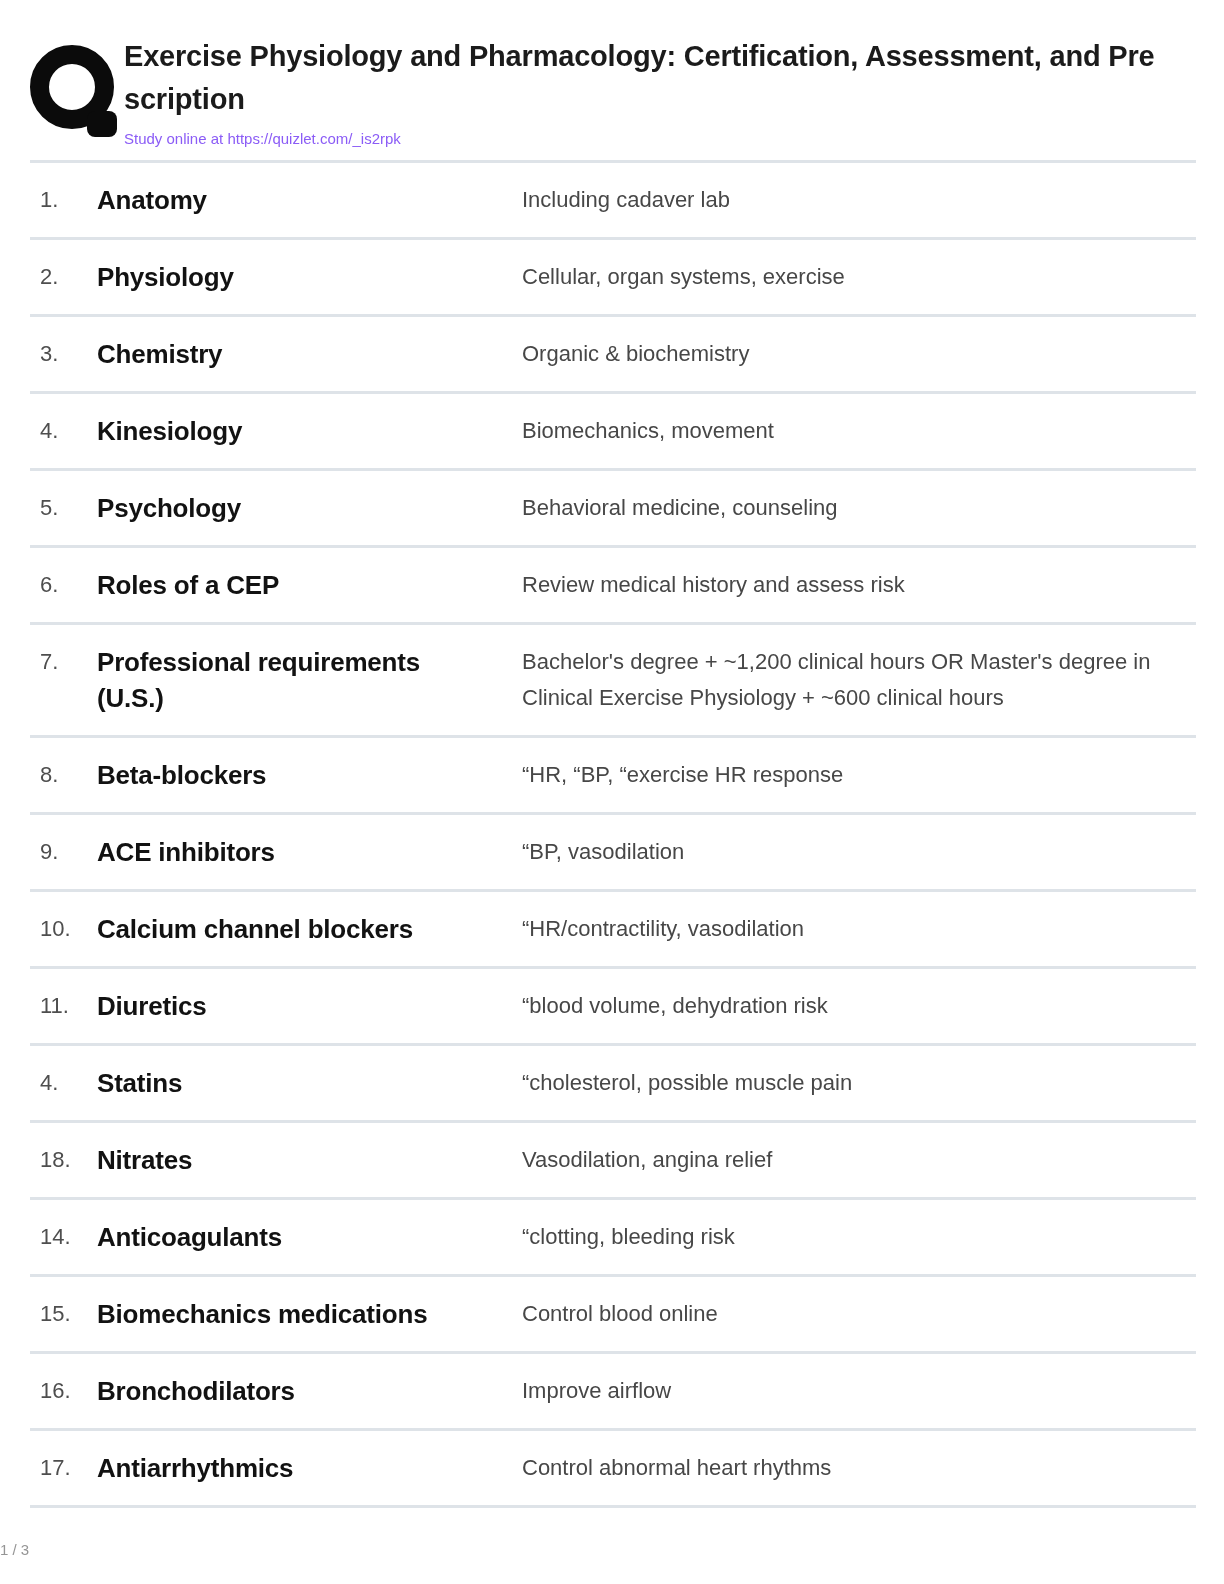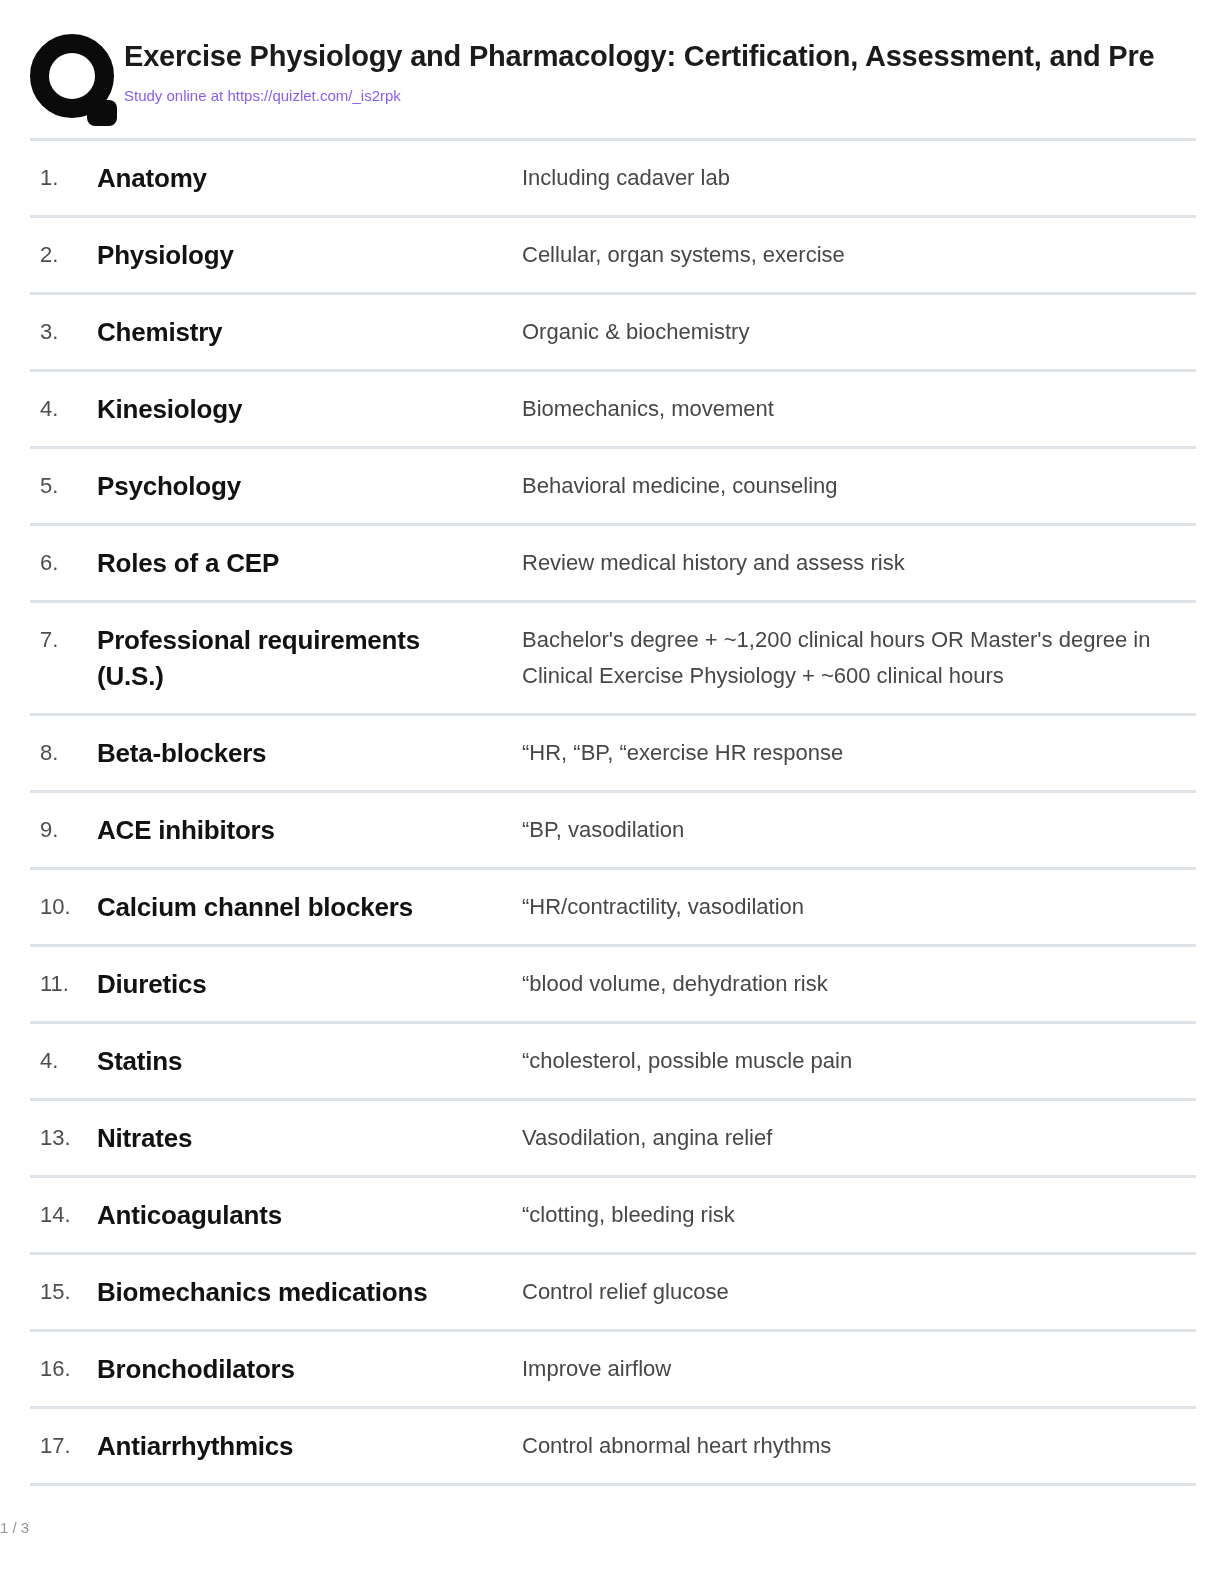--- a/index.html
+++ b/index.html
@@ -10,21 +10,21 @@
     overflow: hidden;
   }
   .page {
     position: relative;
     width: 1224px; height: 1584px;
     overflow: hidden;
     background: #ffffff;
   }
   header {
     display: flex;
-    align-items: flex-start;
+    align-items: center;
     padding: 33px 12px 0 30px;
   }
   
   .logo { position: relative; width: 86px; height: 92px; flex: 0 0 auto; }
   .logo .ring {
     position: absolute; left: 0; top: 1px;
     width: 46px; height: 46px;
     border: 19px solid #0b0b0b;
     border-radius: 50%;
   }
@@ -104,20 +104,21 @@
 <div class="page">
 
   <header>
     <div class="logo">
       <div class="ring"></div>
       <div class="tail"></div>
     </div>
     <div class="head-text">
       <h1 class="title">
         <span class="tline">Exercise Physiology and Pharmacology: Certification, Assessment, and Pre</span>
+        <span class="tline">scription</span>
       </h1>
       <div class="subtitle">Study online at https://quizlet.com/_is2rpk</div>
     </div>
   </header>
 
   <main class="cards" id="cards">
   <div class="card">
     <div class="num">1.</div>
     <div class="term">Anatomy</div>
     <div class="def">Including cadaver lab</div>
@@ -183,35 +184,35 @@
     <div class="def">“blood volume, dehydration risk</div>
   </div>
 
   <div class="card">
     <div class="num">4.</div>
     <div class="term">Statins</div>
     <div class="def">“cholesterol, possible muscle pain</div>
   </div>
 
   <div class="card">
-    <div class="num">13.</div>
+    <div class="num">18.</div>
     <div class="term">Nitrates</div>
     <div class="def">Vasodilation, angina relief</div>
   </div>
 
   <div class="card">
     <div class="num">14.</div>
     <div class="term">Anticoagulants</div>
     <div class="def">“clotting, bleeding risk</div>
   </div>
 
   <div class="card">
     <div class="num">15.</div>
     <div class="term">Biomechanics medications</div>
-    <div class="def">Control relief glucose</div>
+    <div class="def">Control blood online</div>
   </div>
 
   <div class="card">
     <div class="num">16.</div>
     <div class="term">Bronchodilators</div>
     <div class="def">Improve airflow</div>
   </div>
 
   <div class="card">
     <div class="num">17.</div>

